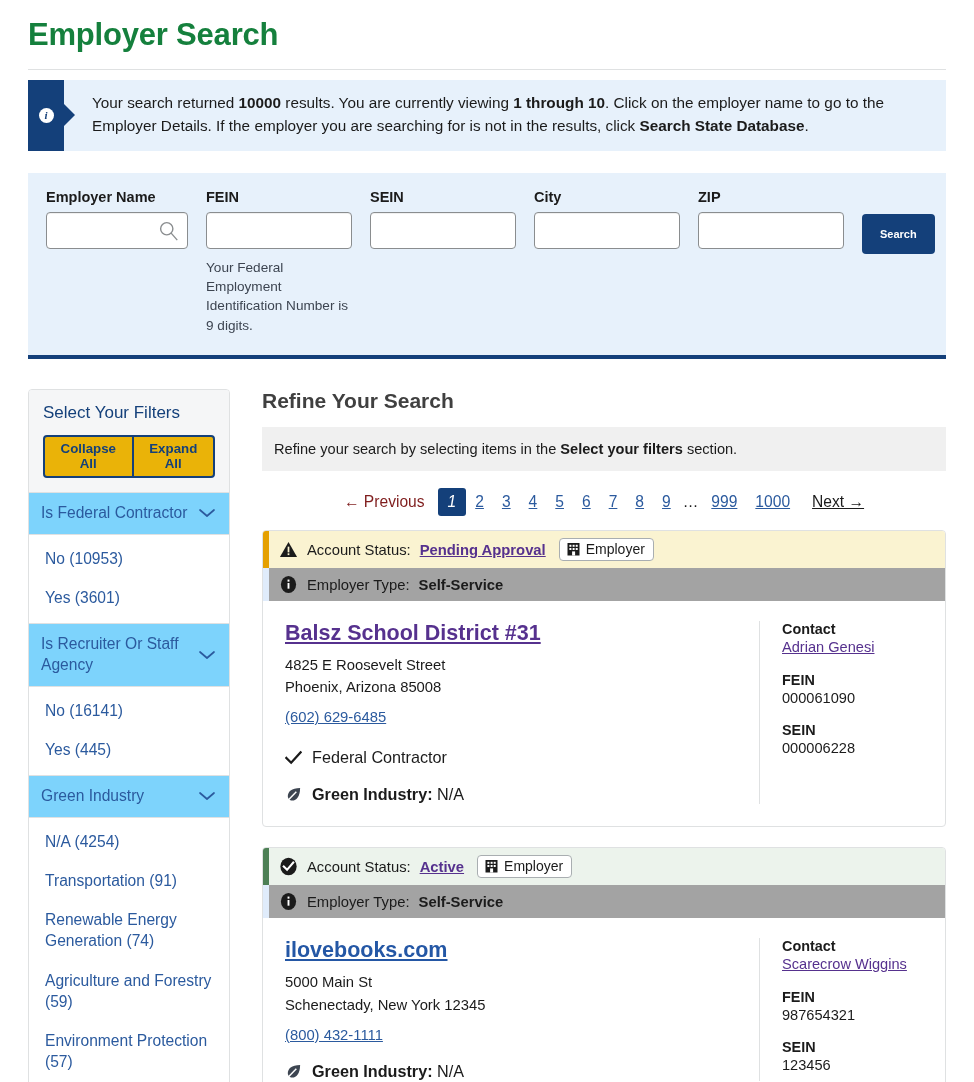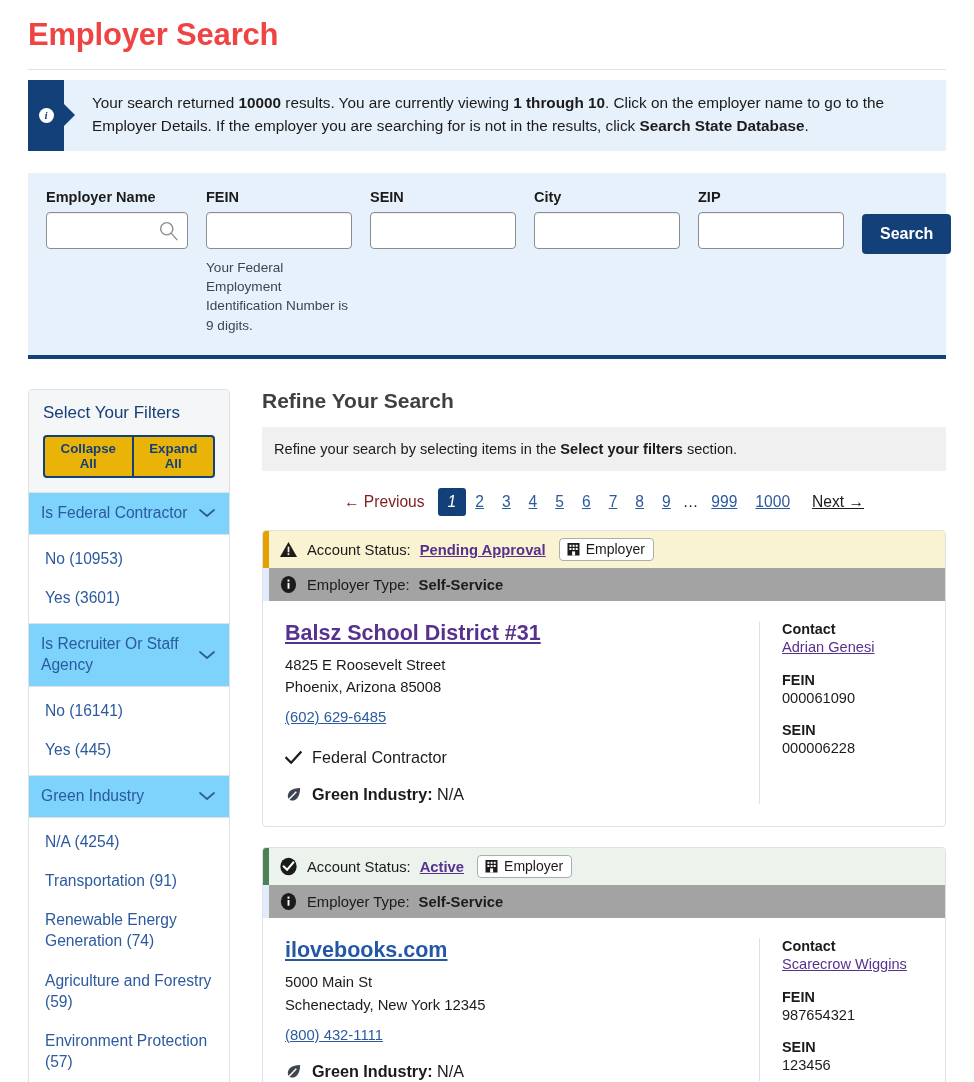--- a/index.html
+++ b/index.html
@@ -11,21 +11,21 @@
     color: #1b1b1b;
   }
   body { width: 974px; height: 1082px; overflow: hidden; position: relative; }
 
   .page { padding: 0 28px; }
 
   
   .page-title {
     font-size: 31px;
     font-weight: bold;
-    color: #ef4444;
+    color: #15803d;
     margin: 17px 0 0 0;
     letter-spacing: -0.2px;
   }
   .title-rule {
     border-top: 1px solid #dfe1e2;
     margin-top: 16px;
   }
 
   
   .alert {
@@ -119,21 +119,21 @@
     color: #3d4551;
     margin-top: 9px;
     width: 146px;
   }
   .btn-search {
     background: #14407a;
     color: #ffffff;
     border: none;
     border-radius: 4px;
     font-family: "Liberation Sans", sans-serif;
-    font-size: 16px;
+    font-size: 11px;
     font-weight: bold;
     height: 40px;
     padding: 0 18px;
     margin-top: 25px;
     cursor: pointer;
   }
 
   
   .columns { display: flex; gap: 32px; margin-top: 30px; }
   .col-left { width: 202px; flex: 0 0 202px; }

